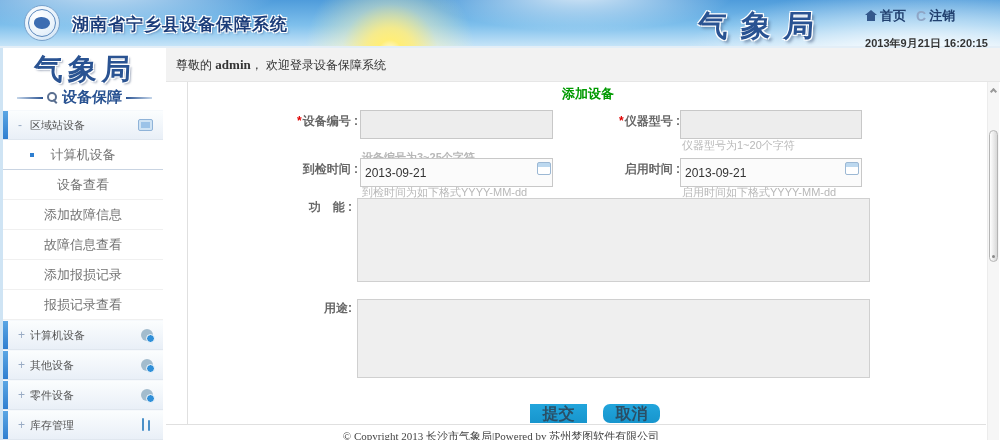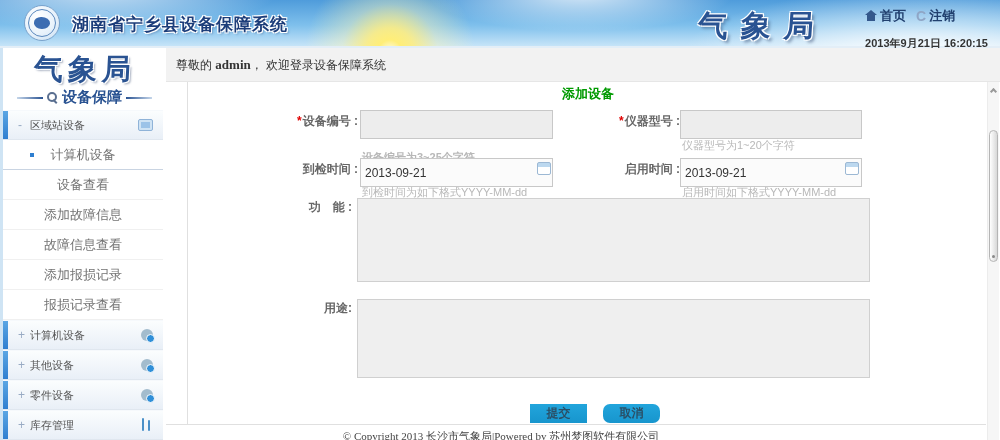--- a/index.html
+++ b/index.html
@@ -95,21 +95,21 @@
   .req { color:#e00000; margin-right:1px; }
   .fin { position:absolute; height:29px; border:1px solid #c8c8c8; background:#ededed; font-size:12px;
     color:#333; padding:0 4px; font-family:"Liberation Sans",sans-serif; }
   .din { background:#fbfbfb; padding-right:20px; }
   .hint { position:absolute; font-size:11px; color:#b8b8b8; }
   .cal-icon { position:absolute; width:14px; height:13px; border:1px solid #9cb8d4; border-radius:2px;
     background:linear-gradient(180deg,#bcd8ef 0 4px,#fff 4px); cursor:pointer; }
   .ftext { position:absolute; border:1px solid #d0d0d0; background:#efefef; resize:none;
     font-family:"Liberation Sans",sans-serif; font-size:12px; color:#333; padding:3px; }
   .btn { position:absolute; width:57px; height:19px; background:linear-gradient(180deg,#22a5dc,#1795cd);
-    border:none; color:#2a4f66; font-size:12px; font-weight:bold; line-height:19px; text-align:center;
+    border:none; color:#2a4f66; font-size:16px; font-weight:bold; line-height:19px; text-align:center;
     cursor:pointer; font-family:"Liberation Sans",sans-serif; }
   .footer-line { position:absolute; left:0; right:14px; top:342px; border-top:1px solid #e0e0e0; }
   .copyright { position:absolute; left:0; width:670px; top:347px; text-align:center;
     font-family:"Liberation Serif",serif; font-size:11px; color:#444; }
 
   
   .scrollbar { position:absolute; right:1px; top:0; width:12px; height:358px; background:#f6f6f6;
     border-left:1px solid #ececec; }
   .sb-arrow { position:absolute; top:7px; left:3px; width:5px; height:5px; border-left:2px solid #999;
     border-top:2px solid #999; transform:rotate(45deg); }

